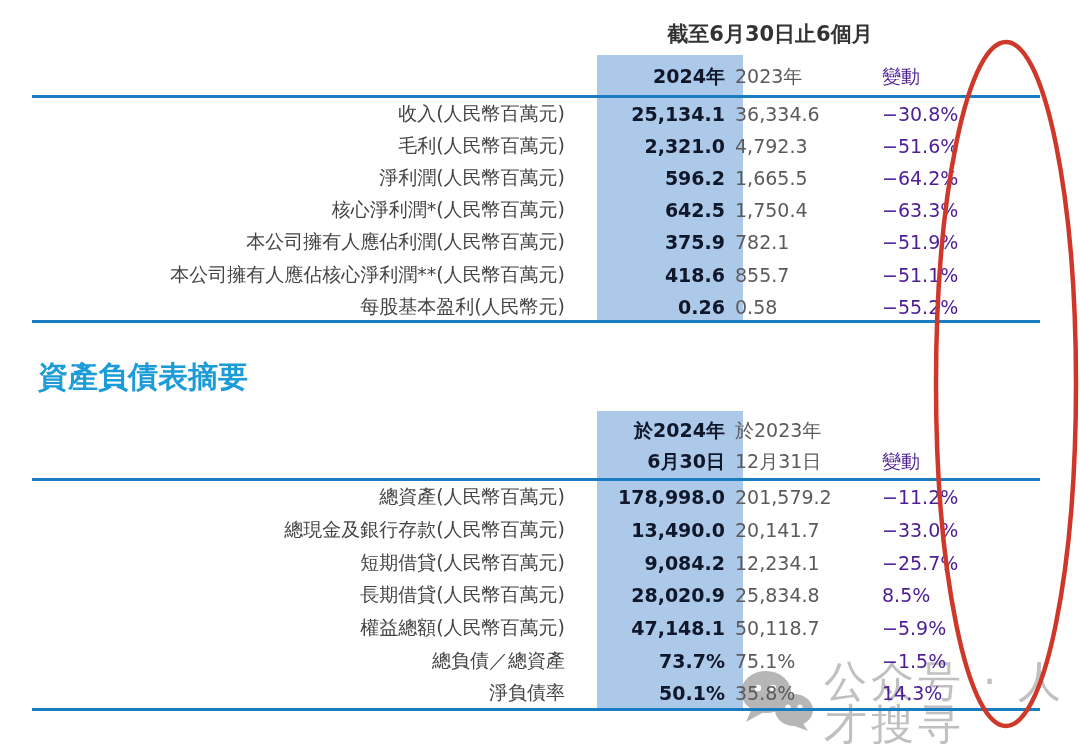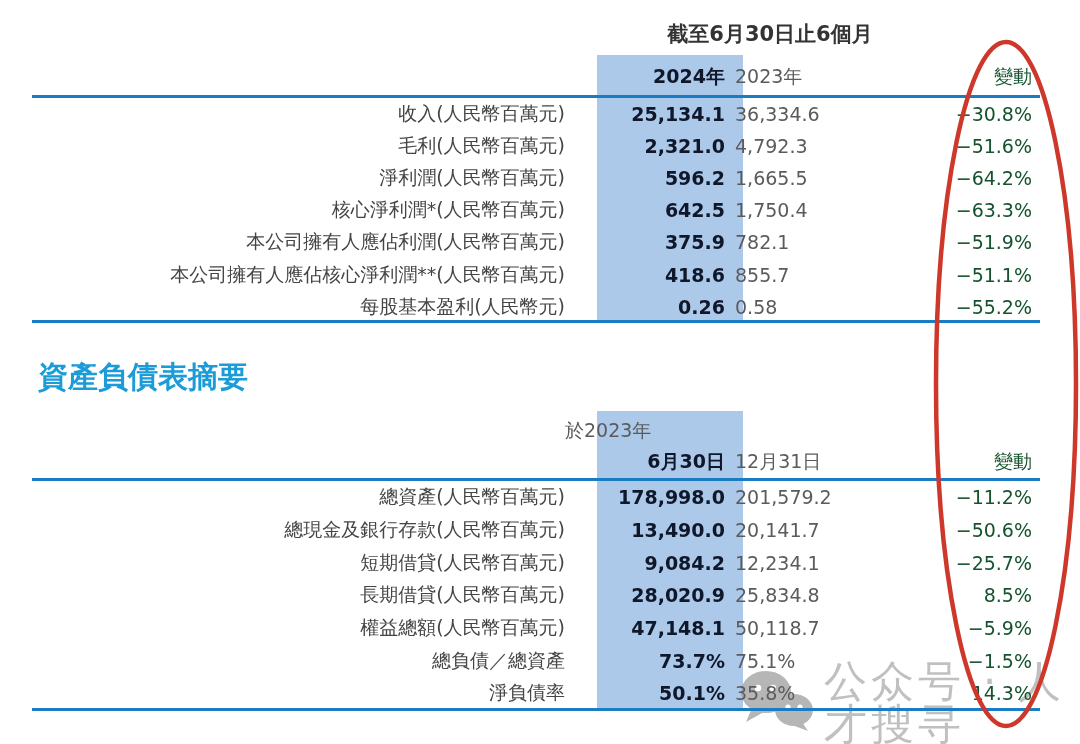--- a/index.html
+++ b/index.html
@@ -23,21 +23,21 @@
   #caption{
     left:625px;top:20px;width:290px;text-align:center;
     font-size:21px;font-weight:bold;color:#333333;z-index:4;
   }
   
   .grid{display:grid;grid-template-columns:1fr 170px 147px 158px;align-items:center;}
   .cell{white-space:nowrap;font-size:19px;}
   .cell.label{text-align:right;padding-left:3px;color:#454545;}
   .cell.c1{text-align:right;padding-right:10px;font-weight:bold;color:#0f172a;}
   .cell.c2{text-align:left;padding-right:2px;color:#5b5b5d;}
-  .cell.c3{text-align:right;padding-right:8px;color:#14532d;}
+  .cell.c3{text-align:left;padding-right:8px;color:#4c1d95;}
   #t1-header{left:32px;top:58px;width:1008px;height:37px;z-index:4;}
   #t1-rows{left:32px;top:98px;width:1008px;z-index:4;}
   #t1-rows .grid{height:32.1px;}
   #section-title{
     left:38px;top:357px;font-size:30px;font-weight:bold;color:#1b9cd8;z-index:4;
   }
   #t2-header{left:32px;top:415px;width:1008px;z-index:4;}
   #t2-header .grid{height:31px;}
   #t2-rows{left:32px;top:481px;width:1008px;z-index:4;}
   #t2-rows .grid{height:32.7px;}
@@ -135,20 +135,21 @@
     <div class="cell c3">−55.2%</div>
   </div>
 </div>
 <div class="rule" id="rule-1b"></div>
 
 <div class="abs" id="section-title">資產負債表摘要</div>
 
 <div class="abs" id="t2-header">
   <div class="grid">
     <div class="cell label"></div>
+    <div class="cell c1">於2024年</div>
     <div class="cell c2">於2023年</div>
     <div class="cell c3"></div>
   </div>
   <div class="grid">
     <div class="cell label"></div>
     <div class="cell c1">6月30日</div>
     <div class="cell c2">12月31日</div>
     <div class="cell c3">變動</div>
   </div>
 </div>
@@ -159,21 +160,21 @@
     <div class="cell label">總資產(人民幣百萬元)</div>
     <div class="cell c1">178,998.0</div>
     <div class="cell c2">201,579.2</div>
     <div class="cell c3">−11.2%</div>
   </div>
 
   <div class="grid row">
     <div class="cell label">總現金及銀行存款(人民幣百萬元)</div>
     <div class="cell c1">13,490.0</div>
     <div class="cell c2">20,141.7</div>
-    <div class="cell c3">−50.6%</div>
+    <div class="cell c3">−33.0%</div>
   </div>
 
   <div class="grid row">
     <div class="cell label">短期借貸(人民幣百萬元)</div>
     <div class="cell c1">9,084.2</div>
     <div class="cell c2">12,234.1</div>
     <div class="cell c3">−25.7%</div>
   </div>
 
   <div class="grid row">

